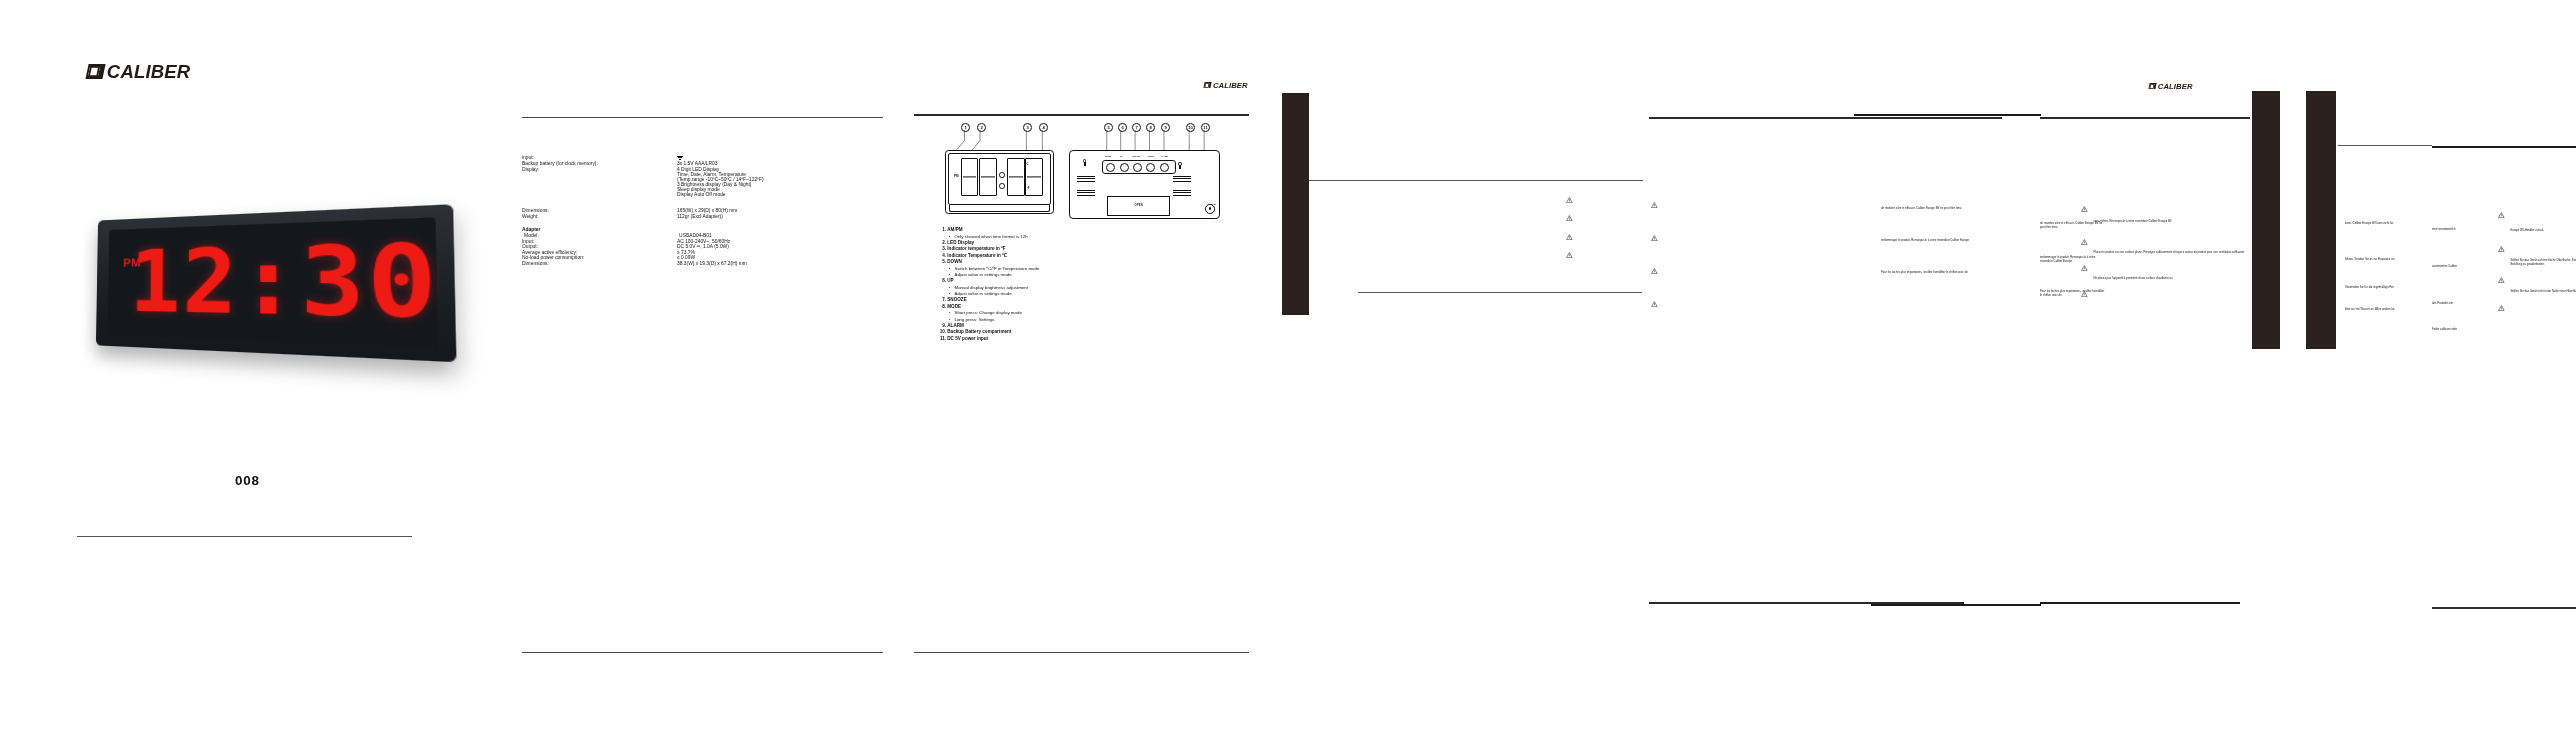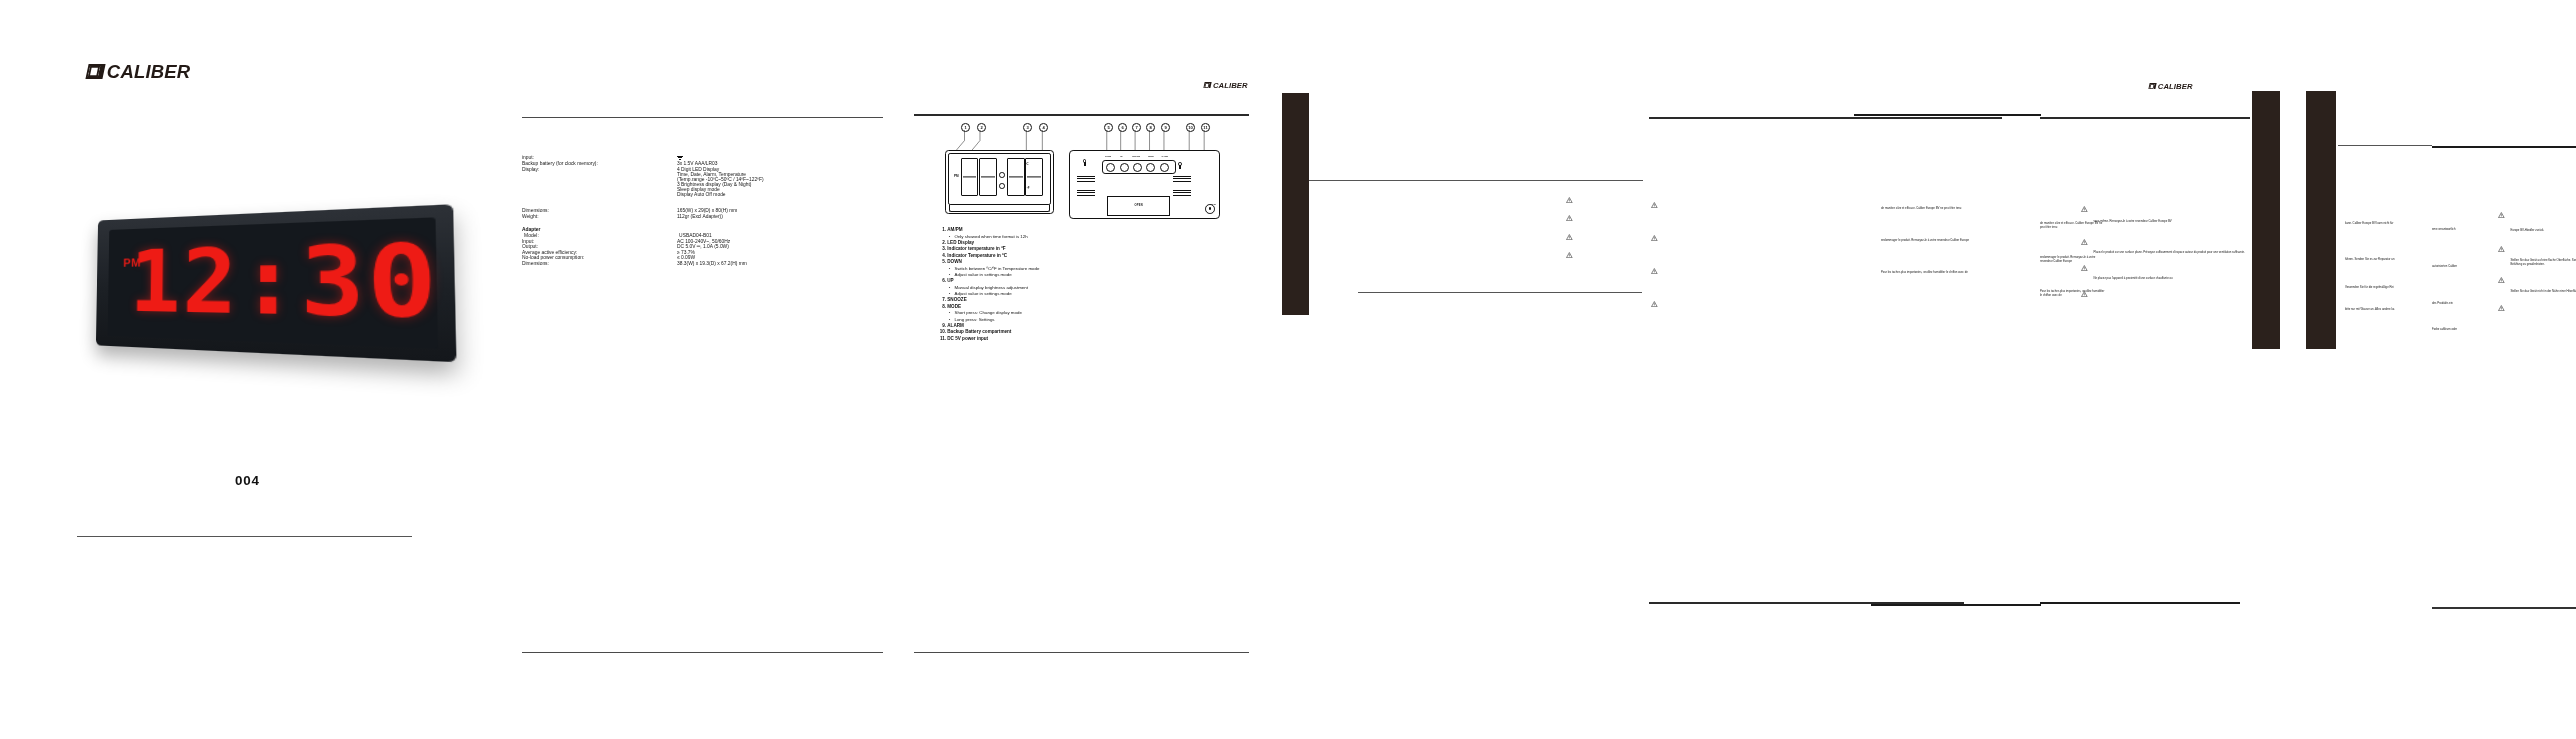--- a/index.html
+++ b/index.html
@@ -213,21 +213,21 @@
       <div class="clock">
         <div class="body">
           <div class="screen">
             <span class="pm">PM</span>
             <span class="time">12:30</span>
           </div>
         </div>
       </div>
     </div>
 
-    <div class="model">004</div>
+    <div class="model">008</div>
     <div class="botrule"></div>
   </div>
 
   <div class="panel" id="p2">
     <div class="toprule"></div>
 
     <div class="spec">
 
       <div class="spec-row">
         <div class="k">input:</div>

